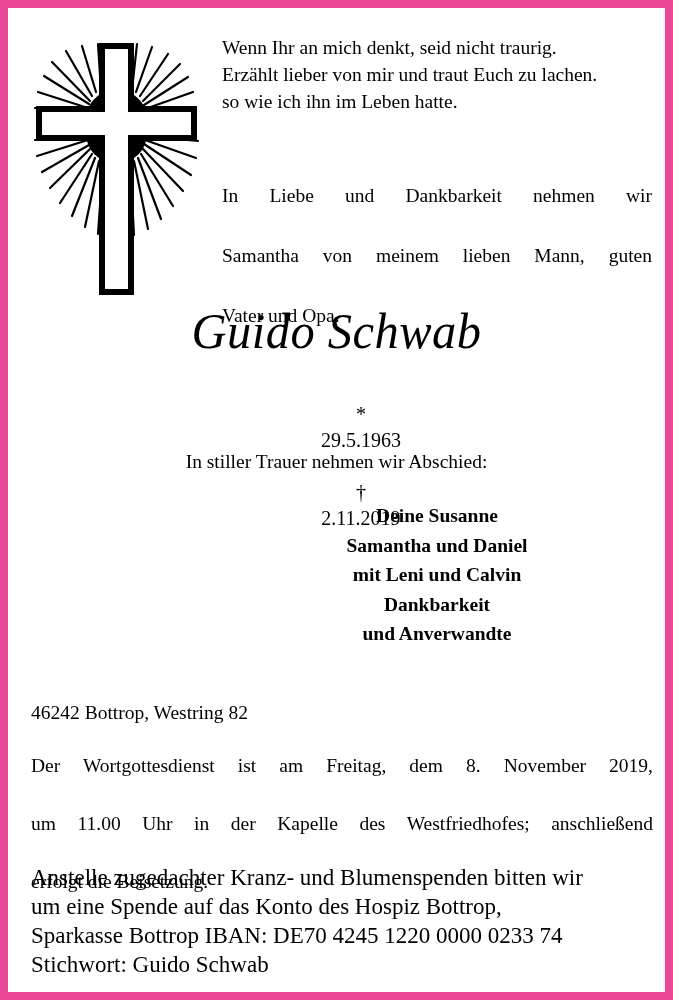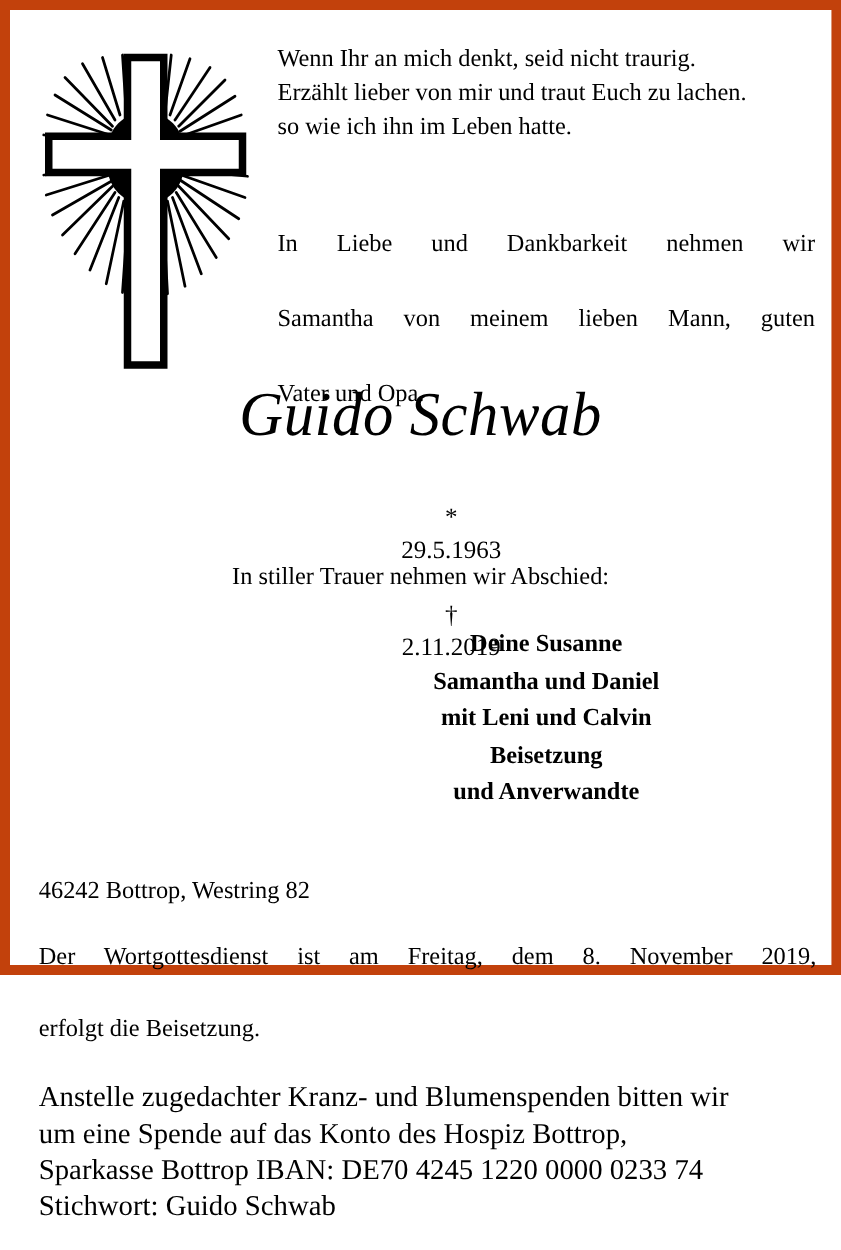--- a/index.html
+++ b/index.html
@@ -13,22 +13,22 @@
     font-family: "Liberation Serif", "DejaVu Serif", serif;
     color: #000000;
     overflow: hidden;
   }
 
   
   .notice {
     position: relative;
     box-sizing: border-box;
     width: 673px;
-    height: 780px;
-    border: 8px solid #c2410c;
+    height: 1000px;
+    border: 8px solid #ec4899;
     background: #ffffff;
   }
   .sheet {
     position: relative;
     width: 100%;
     height: 100%;
     background: #ffffff;
   }
 
   
@@ -242,28 +242,29 @@
       <span>†</span>
       <span>2.11.2019</span>
     </div>
 
     <div class="farewell">In stiller Trauer nehmen wir Abschied:</div>
 
     <div class="mourners">
       <div>Deine Susanne</div>
       <div>Samantha und Daniel</div>
       <div>mit Leni und Calvin</div>
-      <div>Beisetzung</div>
+      <div>Dankbarkeit</div>
       <div>und Anverwandte</div>
     </div>
 
     <div class="addr">46242 Bottrop, Westring 82</div>
 
     <div class="service">
       <span class="just-line">Der Wortgottesdienst ist am Freitag, dem 8. November 2019,</span>
+      <span class="just-line">um 11.00 Uhr in der Kapelle des Westfriedhofes; anschließend</span>
       <span class="last-line">erfolgt die Beisetzung.</span>
     </div>
 
     <div class="donation">
       <div>Anstelle zugedachter Kranz- und Blumenspenden bitten wir</div>
       <div>um eine Spende auf das Konto des Hospiz Bottrop,</div>
       <div>Sparkasse Bottrop IBAN: DE70 4245 1220 0000 0233 74</div>
       <div>Stichwort: Guido Schwab</div>
     </div>
 

